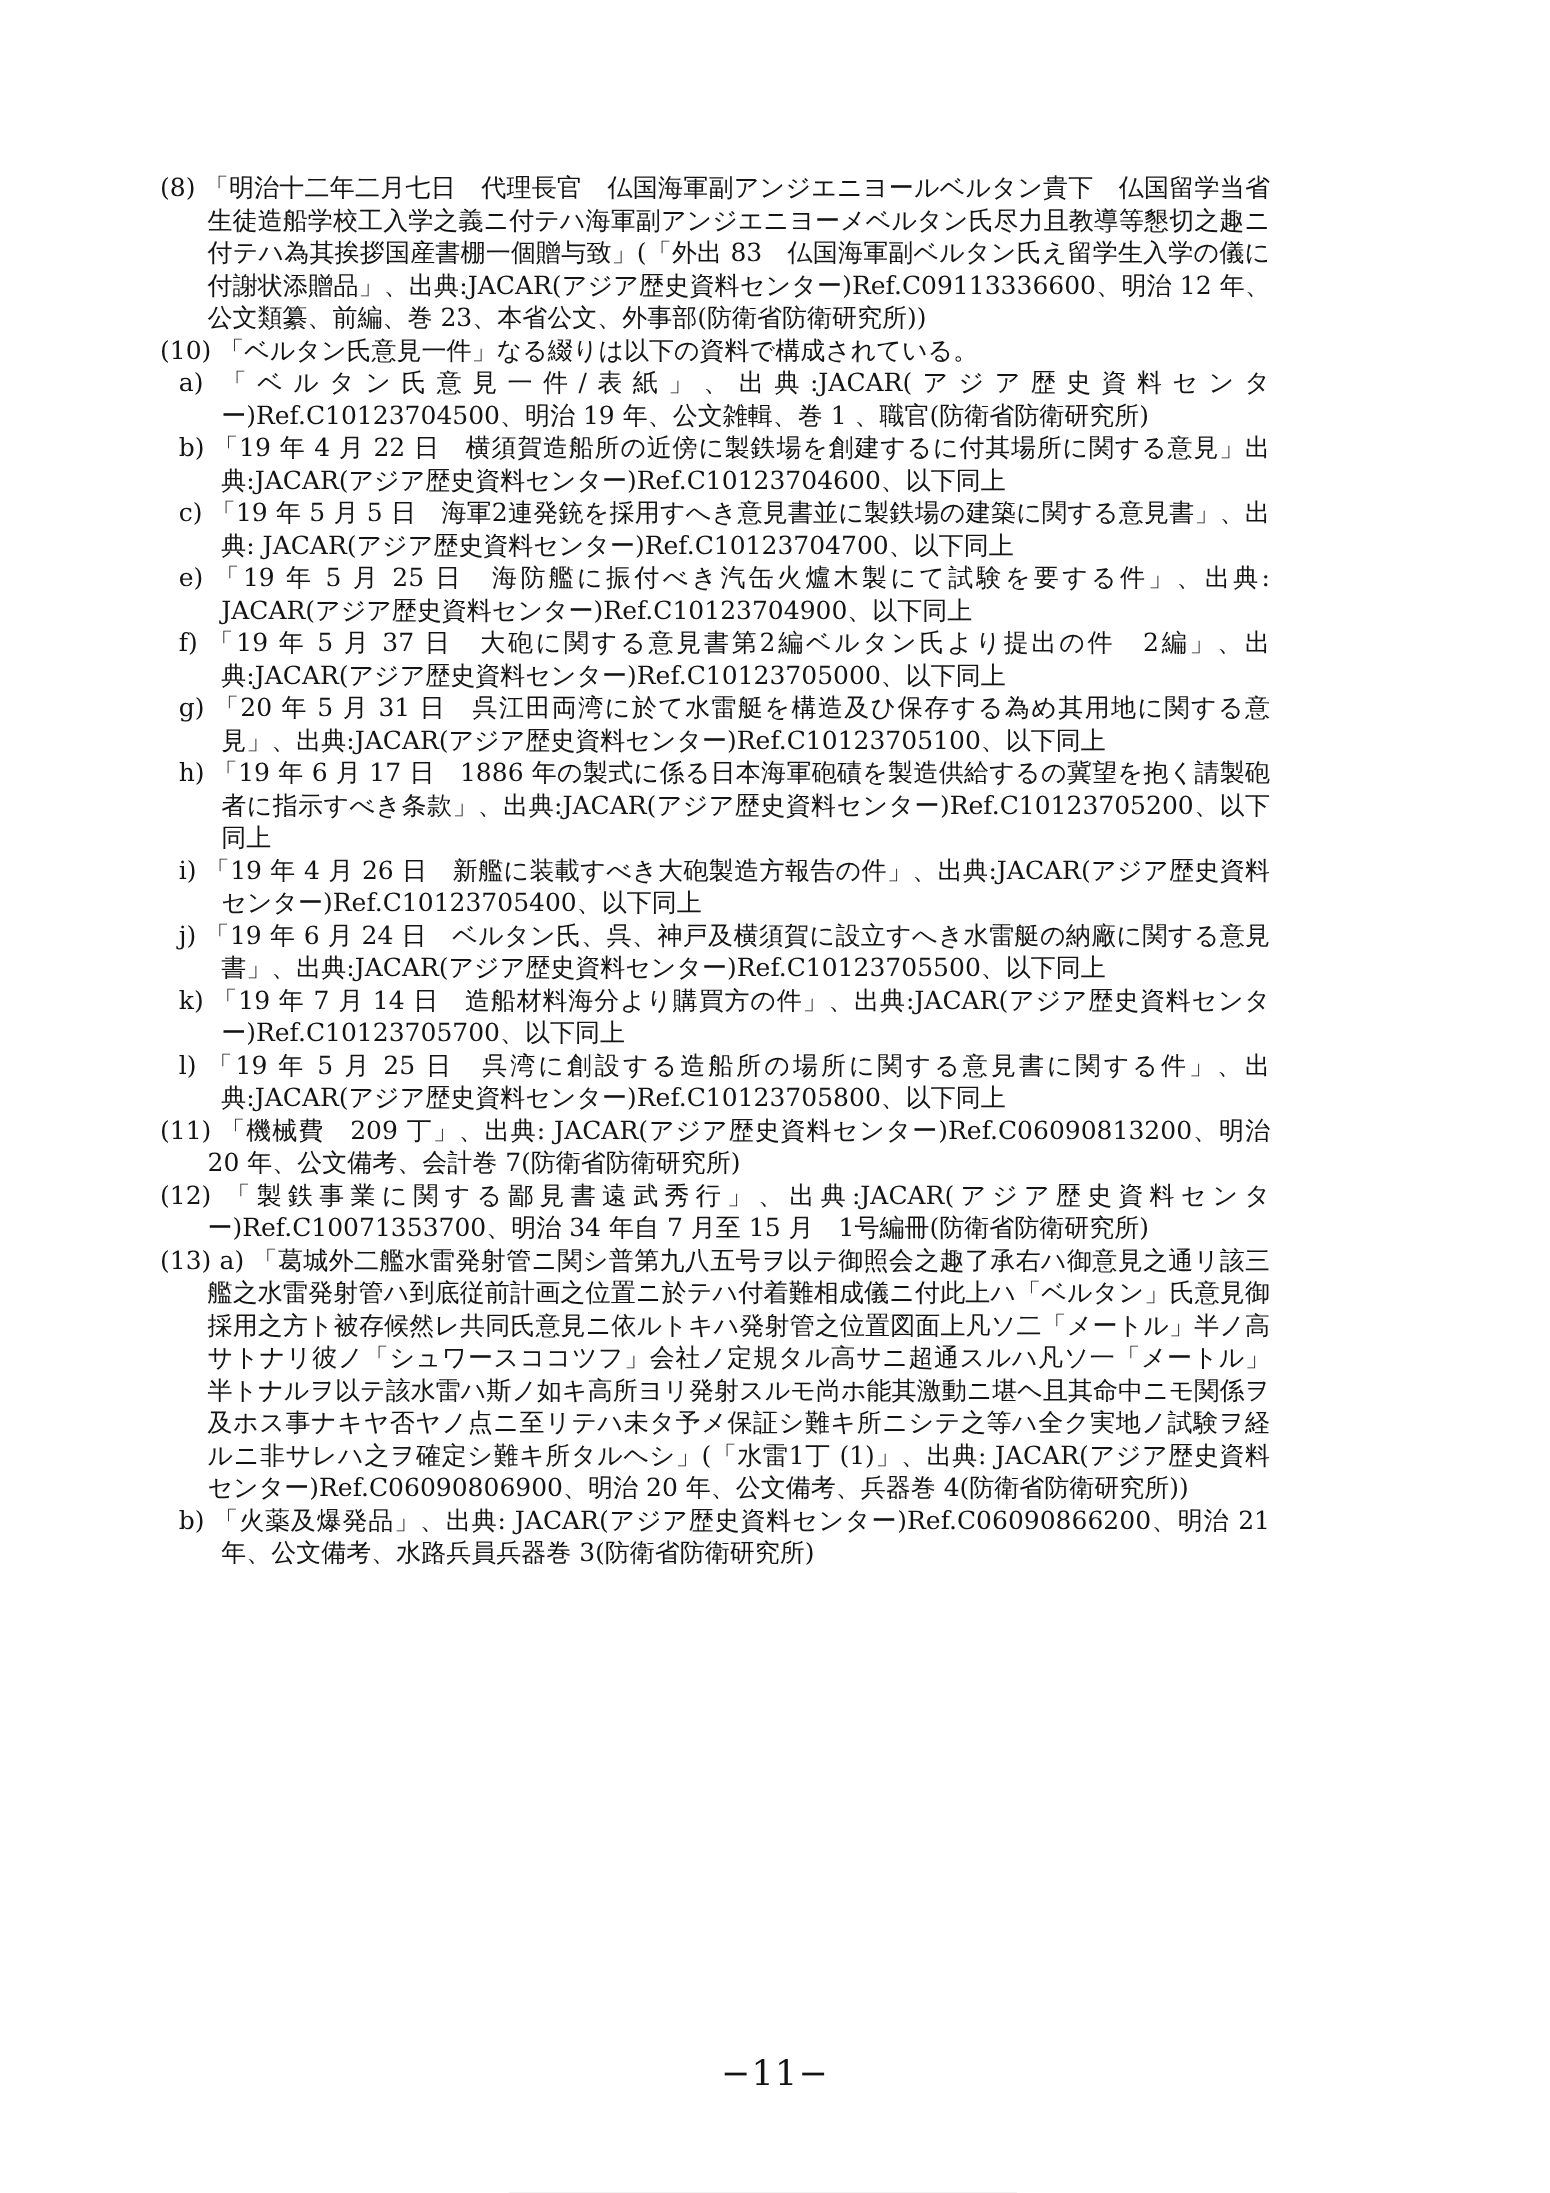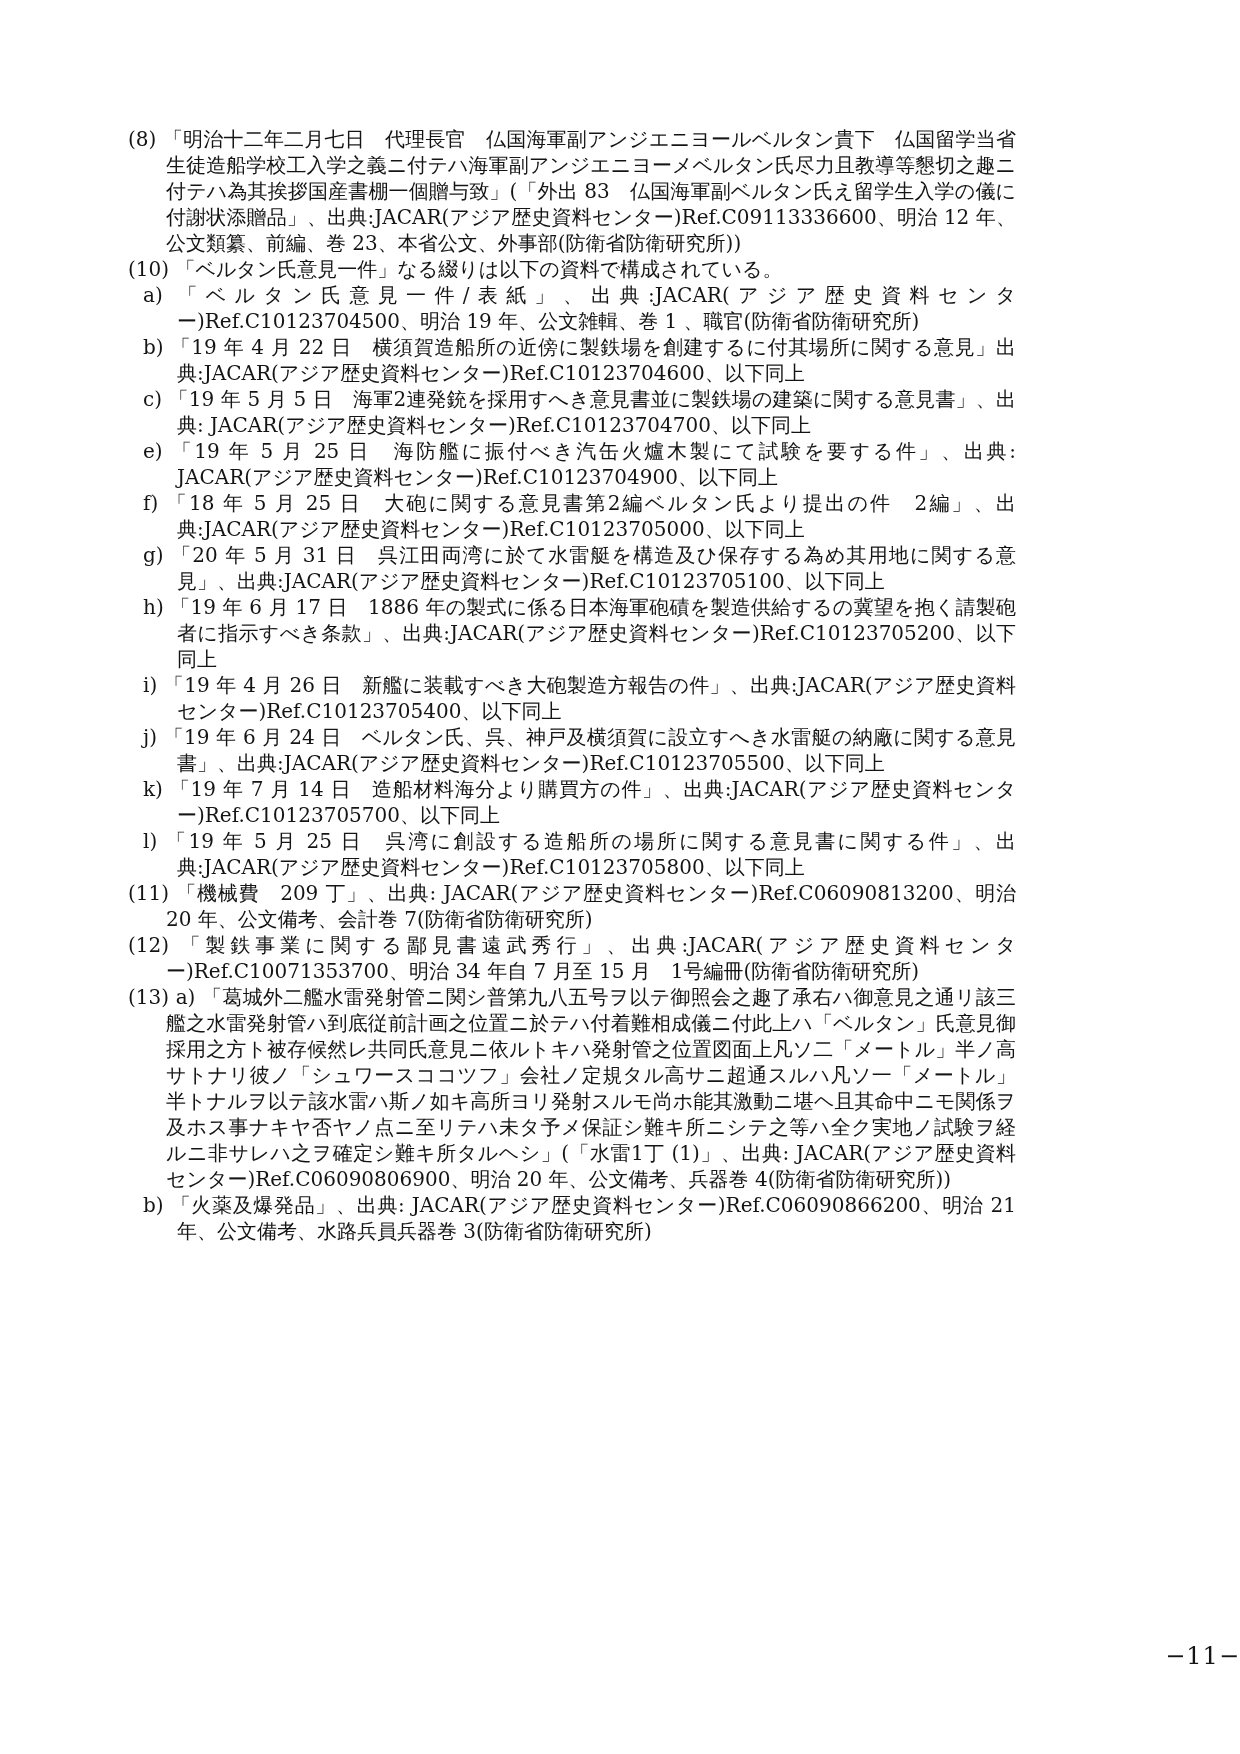--- a/index.html
+++ b/index.html
@@ -9,58 +9,58 @@
     height: 1754px;
     margin: 0 auto;
     background: #ffffff;
     font-family: "DejaVu Serif", "Liberation Serif", serif;
     color: #141414;
     overflow: hidden;
   }
   .notes {
     position: absolute;
     left: 128px;
-    top: 126px;
+    top: 137px;
     width: 888px;
     font-size: 20px;
     line-height: 26px;
     text-align: justify;
   }
   .note {
     padding-left: 38px;
     text-indent: -38px;
   }
   .note.sub {
     margin-left: 15px;
     padding-left: 34px;
     text-indent: -34px;
   }
   .note-label { white-space: nowrap; }
   .footer {
     position: absolute;
     top: 1642px;
     left: 0;
     width: 100%;
-    text-align: right;
-    font-size: 24px;
+    text-align: center;
+    font-size: 28px;
     letter-spacing: 1px;
   }
 </style>
 </head>
 <body>
 
 <div class="page">
   <div class="notes">
       <div class="note"><span class="note-label">(8)</span> <span class="note-text">「明治十二年二月七日　代理長官　仏国海軍副アンジエニヨールベルタン貴下　仏国留学当省生徒造船学校工入学之義ニ付テハ海軍副アンジエニヨーメベルタン氏尽力且教導等懇切之趣ニ付テハ為其挨拶国産書棚一個贈与致」(「外出 83　仏国海軍副ベルタン氏え留学生入学の儀に付謝状添贈品」、出典:JACAR(アジア歴史資料センター)Ref.C09113336600、明治 12 年、公文類纂、前編、巻 23、本省公文、外事部(防衛省防衛研究所))</span></div>
       <div class="note"><span class="note-label">(10)</span> <span class="note-text">「ベルタン氏意見一件」なる綴りは以下の資料で構成されている。</span></div>
       <div class="note sub"><span class="note-label">a)</span> <span class="note-text">「ベルタン氏意見一件/表紙」、出典:JACAR(アジア歴史資料センター)Ref.C10123704500、明治 19 年、公文雑輯、巻 1 、職官(防衛省防衛研究所)</span></div>
       <div class="note sub"><span class="note-label">b)</span> <span class="note-text">「19 年 4 月 22 日　横須賀造船所の近傍に製鉄場を創建するに付其場所に関する意見」出典:JACAR(アジア歴史資料センター)Ref.C10123704600、以下同上</span></div>
       <div class="note sub"><span class="note-label">c)</span> <span class="note-text">「19 年 5 月 5 日　海軍2連発銃を採用すへき意見書並に製鉄場の建築に関する意見書」、出典: JACAR(アジア歴史資料センター)Ref.C10123704700、以下同上</span></div>
       <div class="note sub"><span class="note-label">e)</span> <span class="note-text">「19 年 5 月 25 日　海防艦に振付べき汽缶火爐木製にて試験を要する件」、出典: JACAR(アジア歴史資料センター)Ref.C10123704900、以下同上</span></div>
-      <div class="note sub"><span class="note-label">f)</span> <span class="note-text">「18 年 5 月 25 日　大砲に関する意見書第2編ベルタン氏より提出の件　2編」、出典:JACAR(アジア歴史資料センター)Ref.C10123705000、以下同上</span></div>
+      <div class="note sub"><span class="note-label">f)</span> <span class="note-text">「19 年 5 月 37 日　大砲に関する意見書第2編ベルタン氏より提出の件　2編」、出典:JACAR(アジア歴史資料センター)Ref.C10123705000、以下同上</span></div>
       <div class="note sub"><span class="note-label">g)</span> <span class="note-text">「20 年 5 月 31 日　呉江田両湾に於て水雷艇を構造及ひ保存する為め其用地に関する意見」、出典:JACAR(アジア歴史資料センター)Ref.C10123705100、以下同上</span></div>
       <div class="note sub"><span class="note-label">h)</span> <span class="note-text">「19 年 6 月 17 日　1886 年の製式に係る日本海軍砲磧を製造供給するの冀望を抱く請製砲者に指示すべき条款」、出典:JACAR(アジア歴史資料センター)Ref.C10123705200、以下同上</span></div>
       <div class="note sub"><span class="note-label">i)</span> <span class="note-text">「19 年 4 月 26 日　新艦に装載すべき大砲製造方報告の件」、出典:JACAR(アジア歴史資料センター)Ref.C10123705400、以下同上</span></div>
       <div class="note sub"><span class="note-label">j)</span> <span class="note-text">「19 年 6 月 24 日　ベルタン氏、呉、神戸及横須賀に設立すへき水雷艇の納廠に関する意見書」、出典:JACAR(アジア歴史資料センター)Ref.C10123705500、以下同上</span></div>
       <div class="note sub"><span class="note-label">k)</span> <span class="note-text">「19 年 7 月 14 日　造船材料海分より購買方の件」、出典:JACAR(アジア歴史資料センター)Ref.C10123705700、以下同上</span></div>
       <div class="note sub"><span class="note-label">l)</span> <span class="note-text">「19 年 5 月 25 日　呉湾に創設する造船所の場所に関する意見書に関する件」、出典:JACAR(アジア歴史資料センター)Ref.C10123705800、以下同上</span></div>
       <div class="note"><span class="note-label">(11)</span> <span class="note-text">「機械費　209 丁」、出典: JACAR(アジア歴史資料センター)Ref.C06090813200、明治 20 年、公文備考、会計巻 7(防衛省防衛研究所)</span></div>
       <div class="note"><span class="note-label">(12)</span> <span class="note-text">「製鉄事業に関する鄙見書遠武秀行」、出典:JACAR(アジア歴史資料センター)Ref.C10071353700、明治 34 年自 7 月至 15 月　1号編冊(防衛省防衛研究所)</span></div>
       <div class="note"><span class="note-label">(13) a)</span> <span class="note-text">「葛城外二艦水雷発射管ニ関シ普第九八五号ヲ以テ御照会之趣了承右ハ御意見之通リ該三艦之水雷発射管ハ到底従前計画之位置ニ於テハ付着難相成儀ニ付此上ハ「ベルタン」氏意見御採用之方ト被存候然レ共同氏意見ニ依ルトキハ発射管之位置図面上凡ソ二「メートル」半ノ高サトナリ彼ノ「シュワースココツフ」会社ノ定規タル高サニ超通スルハ凡ソ一「メートル」半トナルヲ以テ該水雷ハ斯ノ如キ高所ヨリ発射スルモ尚ホ能其激動ニ堪ヘ且其命中ニモ関係ヲ及ホス事ナキヤ否ヤノ点ニ至リテハ未タ予メ保証シ難キ所ニシテ之等ハ全ク実地ノ試験ヲ経ルニ非サレハ之ヲ確定シ難キ所タルヘシ」(「水雷1丁 (1)」、出典:  JACAR(アジア歴史資料センター)Ref.C06090806900、明治 20 年、公文備考、兵器巻 4(防衛省防衛研究所))</span></div>
       <div class="note sub"><span class="note-label">b)</span> <span class="note-text">「火薬及爆発品」、出典:  JACAR(アジア歴史資料センター)Ref.C06090866200、明治 21 年、公文備考、水路兵員兵器巻 3(防衛省防衛研究所)</span></div>

